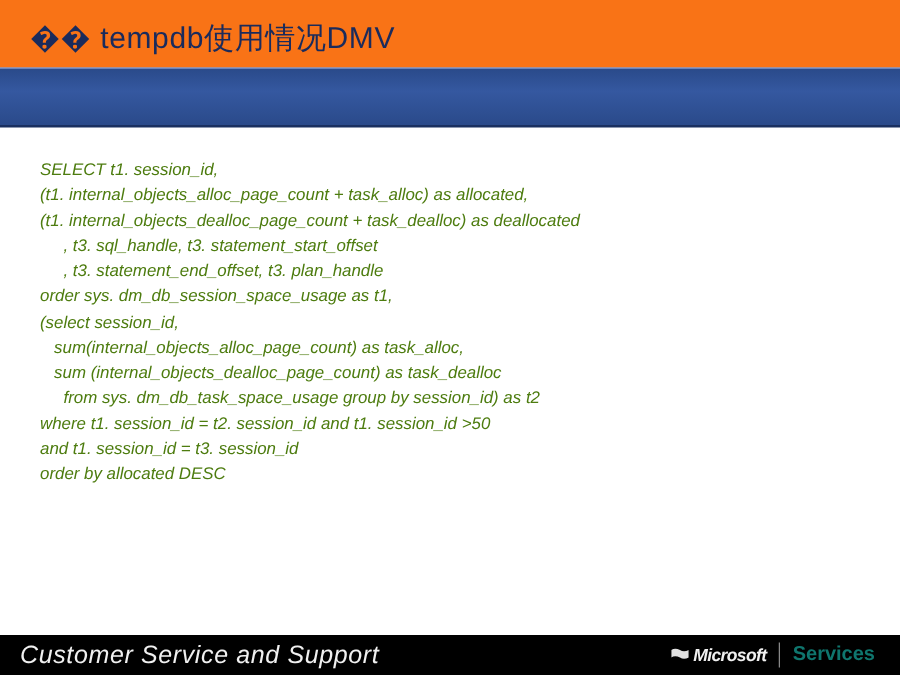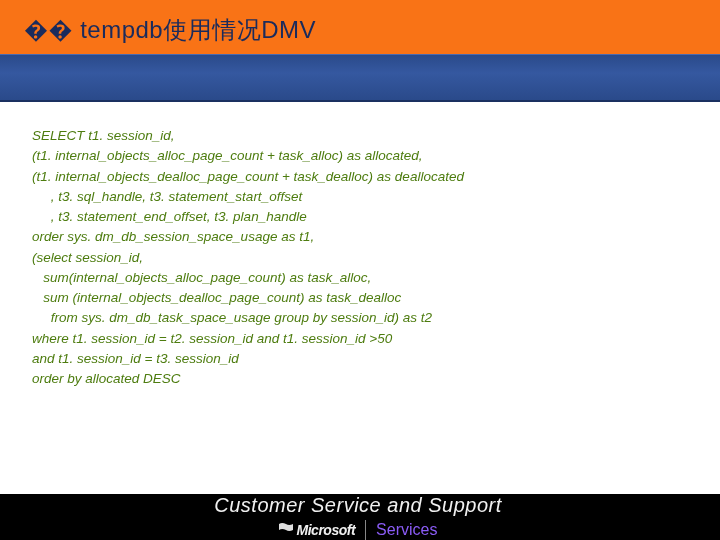--- a/index.html
+++ b/index.html
@@ -36,67 +36,66 @@
       color: #4d7c0f;
       line-height: 1.5;
       white-space: pre;
       font-family: Arial, sans-serif;
     }
     .footer {
       position: absolute;
       bottom: 0;
       left: 0;
       right: 0;
-      height: 46px;
+      height: 32px;
       background: #000000;
       display: flex;
       align-items: center;
       justify-content: space-between;
       padding: 0 20px 0 16px;
-      flex-direction: column;
     }
     .footer-left {
       color: #f0f0f0;
       font-size: 20px;
       font-family: "Segoe UI", Arial, sans-serif;
       font-weight: 300;
       font-style: italic;
       letter-spacing: 0.5px;
     }
     .footer-right {
       display: flex;
       align-items: center;
       gap: 10px;
     }
     .ms-logo {
       display: flex;
-      align-items: flex-start;
+      align-items: flex-end;
       color: #f0f0f0;
       font-size: 14px;
       gap: 4px;
     }
     .ms-flag {
       width: 14px;
       height: 14px;
       display: inline-block;
     }
     .ms-text {
       font-weight: 600;
       font-style: italic;
       letter-spacing: -0.5px;
     }
     .divider {
       width: 1px;
       height: 20px;
       background: #888;
     }
     .services-text {
-      color: #8b5cf6;
+      color: #0f766e;
       font-size: 16px;
-      font-weight: 400;
+      font-weight: 700;
     }
   </style>
 </head>
 <body>
 
 <div class="title-bar">
   <h1 class="title">�� tempdb使用情况DMV</h1>
 </div>
 
 <div class="blue-band"></div>

